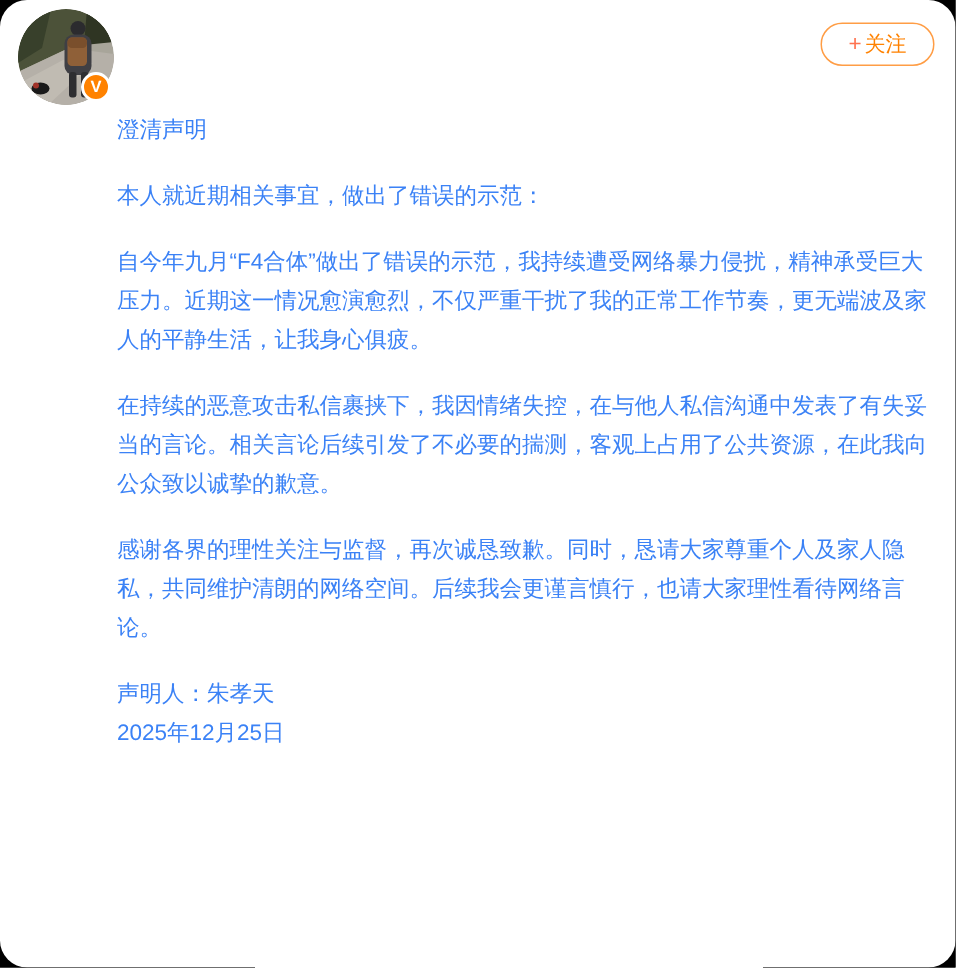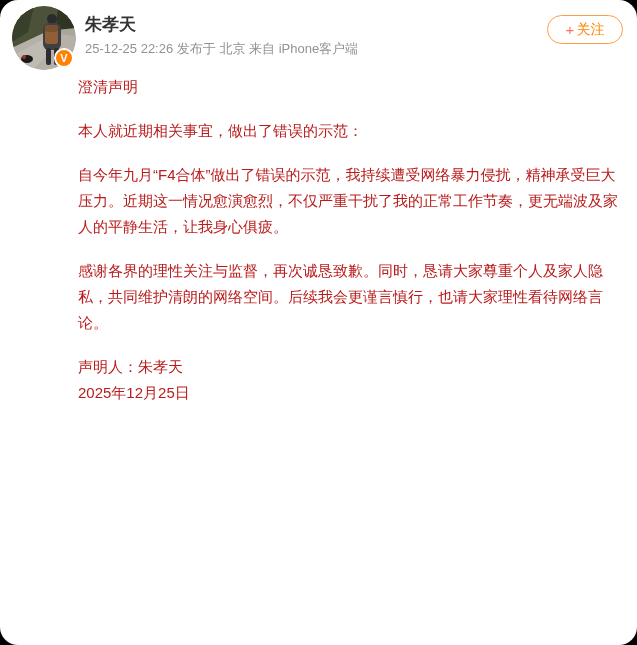--- a/index.html
+++ b/index.html
@@ -93,21 +93,21 @@
   }
   .follow-btn .plus {
     color: #ff7350;
     font-size: 15px;
     margin-right: 1px;
   }
   .content {
     padding: 4px 10px 0 78px;
     font-size: 15px;
     line-height: 26px;
-    color: #b91c1c;
+    color: #3b82f6;
   }
   .content p {
     margin: 0 0 18px 0;
     white-space: pre-line;
     word-break: break-all;
   }
 </style>
 </head>
 <body>
 
@@ -135,34 +135,31 @@
           <rect x="42" y="42" width="5" height="17" rx="2" fill="#2e2e31"></rect>
           <rect x="33" y="19" width="13" height="19" rx="3" fill="#8f6038"></rect>
           <rect x="33" y="19" width="13" height="7" rx="3" fill="#7a4f2c"></rect>
           <ellipse cx="15" cy="53" rx="6" ry="4" fill="#1a1a1a"></ellipse>
           <circle cx="12" cy="51" r="2" fill="#a03228"></circle>
         </g>
       </svg>
       <span class="v-badge">V</span>
     </div>
 
-    <div class="user-info">
-      <div class="username">朱孝天</div>
-      <div class="meta">25-12-25 22:26 发布于 北京 来自 iPhone客户端</div>
-    </div>
 
     <button class="follow-btn">
       <span class="plus">+</span>
       <span>关注</span>
     </button>
 
   </div>
 
   <div class="content">
       <p>澄清声明</p>
       <p>本人就近期相关事宜，做出了错误的示范：</p>
       <p>自今年九月“F4合体”做出了错误的示范，我持续遭受网络暴力侵扰，精神承受巨大压力。近期这一情况愈演愈烈，不仅严重干扰了我的正常工作节奏，更无端波及家人的平静生活，让我身心俱疲。</p>
+      <p>在持续的恶意攻击私信裹挟下，我因情绪失控，在与他人私信沟通中发表了有失妥当的言论。相关言论后续引发了不必要的揣测，客观上占用了公共资源，在此我向公众致以诚挚的歉意。</p>
       <p>感谢各界的理性关注与监督，再次诚恳致歉。同时，恳请大家尊重个人及家人隐私，共同维护清朗的网络空间。后续我会更谨言慎行，也请大家理性看待网络言论。</p>
       <p>声明人：朱孝天
 2025年12月25日</p>
     </div>
 
 </div>
 
 </body></html>

